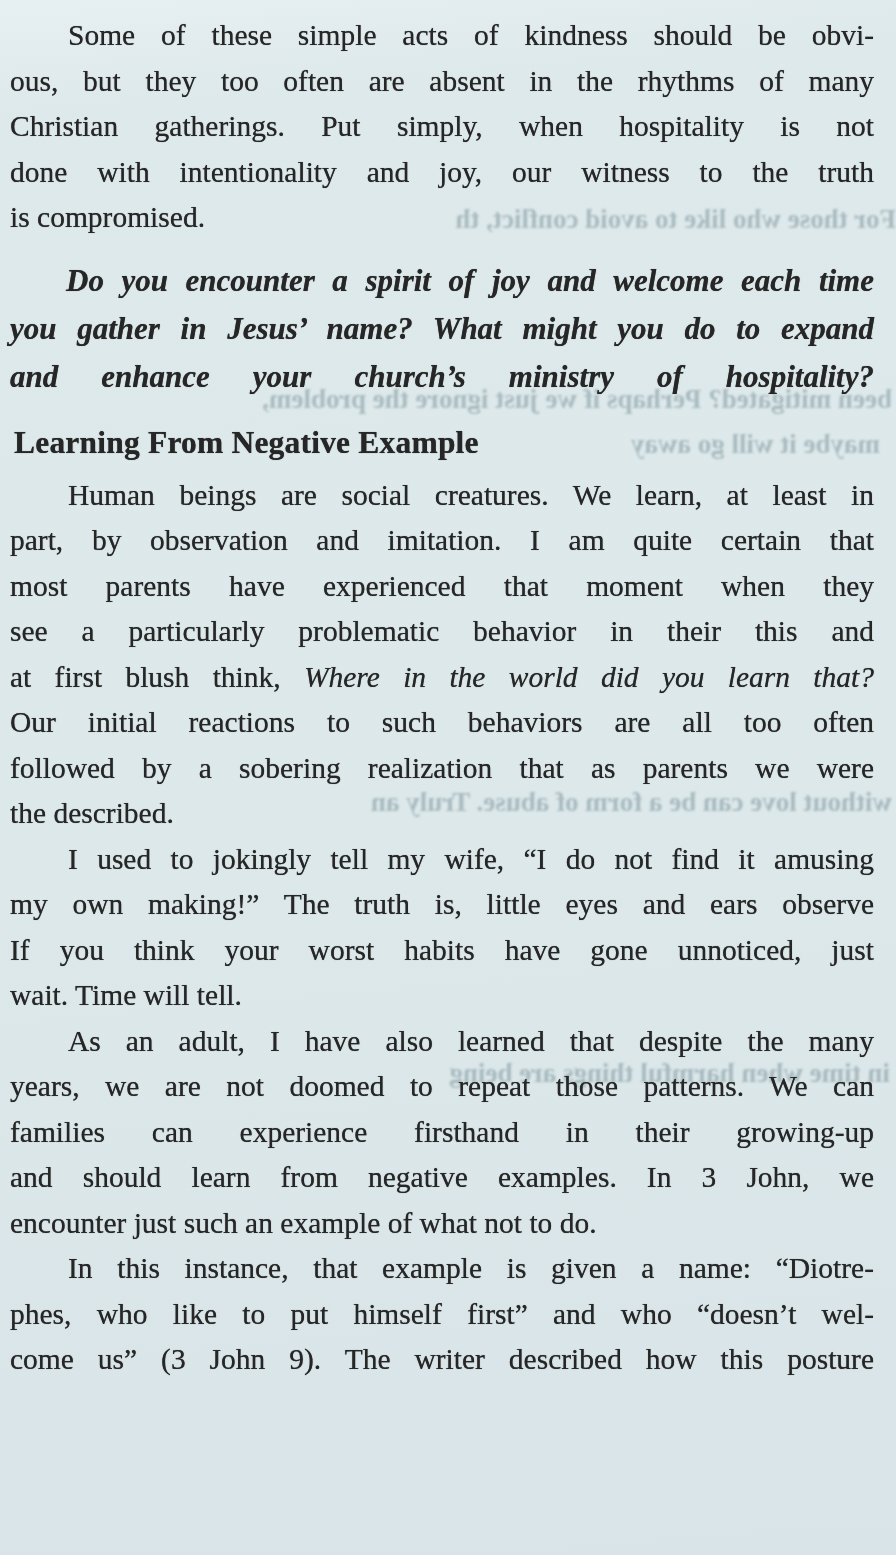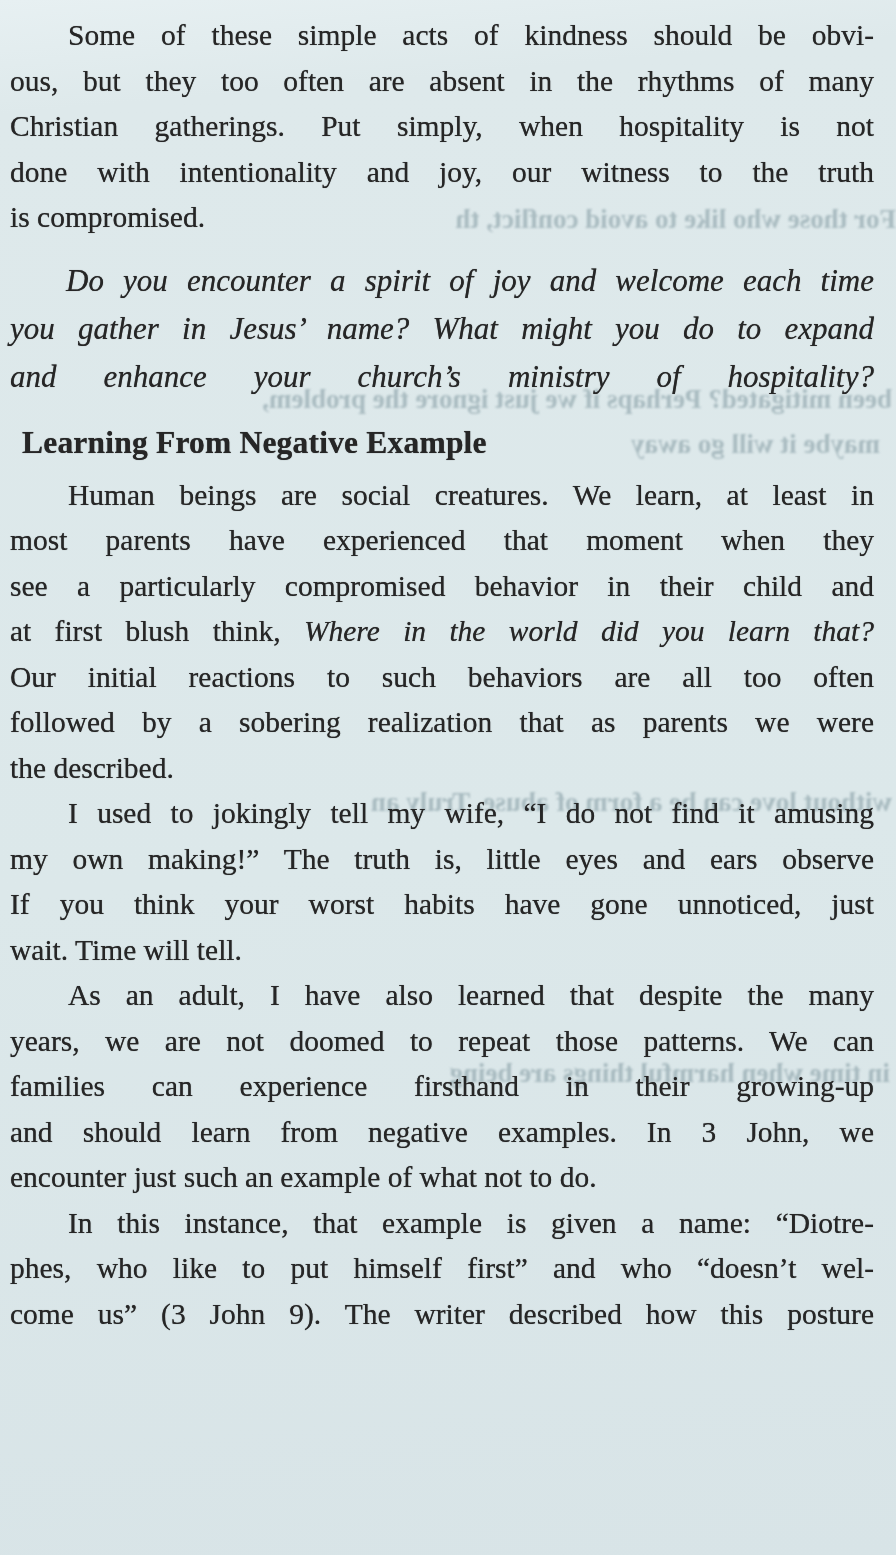--- a/index.html
+++ b/index.html
@@ -28,33 +28,33 @@
     line-height: 45.5px;
     text-align: justify;
     text-shadow: 0 0 0.7px rgba(25,25,25,0.75);
   }
   .jl  { text-align-last: justify; }
   .ind { text-indent: 58px; }
   .em  { font-style: italic; }
 
   .q-block { margin-top: 16px; }
   .q-block .line {
-    font-weight: normal;
+    font-weight: bold;
     font-style: italic;
     font-size: 31px;
     line-height: 48px;
   }
   .q-block .ind { text-indent: 56px; }
 
   .heading {
     font-size: 31.5px;
     line-height: 42px;
     font-weight: bold;
     letter-spacing: 0.2px;
-    margin: 21px 0 9px 12px;
+    margin: 21px 0 9px 4px;
     text-shadow: 0 0 0.8px rgba(25,25,25,0.8);
   }
 
   .bleed-layer { position: absolute; inset: 0; z-index: 1; }
   .bleed {
     position: absolute;
     transform: scaleX(-1);
     font-family: "Liberation Serif", serif;
     font-weight: bold;
     font-size: 27px;
@@ -111,22 +111,23 @@
         <div class="line"><span>is compromised.</span></div>
       </div>
       <div class="para q-block">
         <div class="line jl ind"><span>Do you encounter a spirit of joy and welcome each time</span></div>
         <div class="line jl"><span>you gather in Jesus’ name? What might you do to expand</span></div>
         <div class="line jl"><span>and enhance your church’s ministry of hospitality?</span></div>
       </div>
       <h2 class="heading">Learning From Negative Example</h2>
       <div class="para">
         <div class="line jl ind"><span>Human beings are social creatures. We learn, at least in</span></div>
+        <div class="line jl"><span>part, by observation and imitation. I am quite certain that</span></div>
         <div class="line jl"><span>most parents have experienced that moment when they</span></div>
-        <div class="line jl"><span>see a particularly compromised behavior in their child and</span></div>
+        <div class="line jl"><span>see a particularly problematic behavior in their this and</span></div>
         <div class="line jl"><span>at first blush think, </span><span class="em">Where in the world did you learn that?</span></div>
         <div class="line jl"><span>Our initial reactions to such behaviors are all too often</span></div>
         <div class="line jl"><span>followed by a sobering realization that as parents we were</span></div>
         <div class="line"><span>the described.</span></div>
       </div>
       <div class="para">
         <div class="line jl ind"><span>I used to jokingly tell my wife, “I do not find it amusing</span></div>
         <div class="line jl"><span>my own making!” The truth is, little eyes and ears observe</span></div>
         <div class="line jl"><span>If you think your worst habits have gone unnoticed, just</span></div>
         <div class="line"><span>wait. Time will tell.</span></div>

